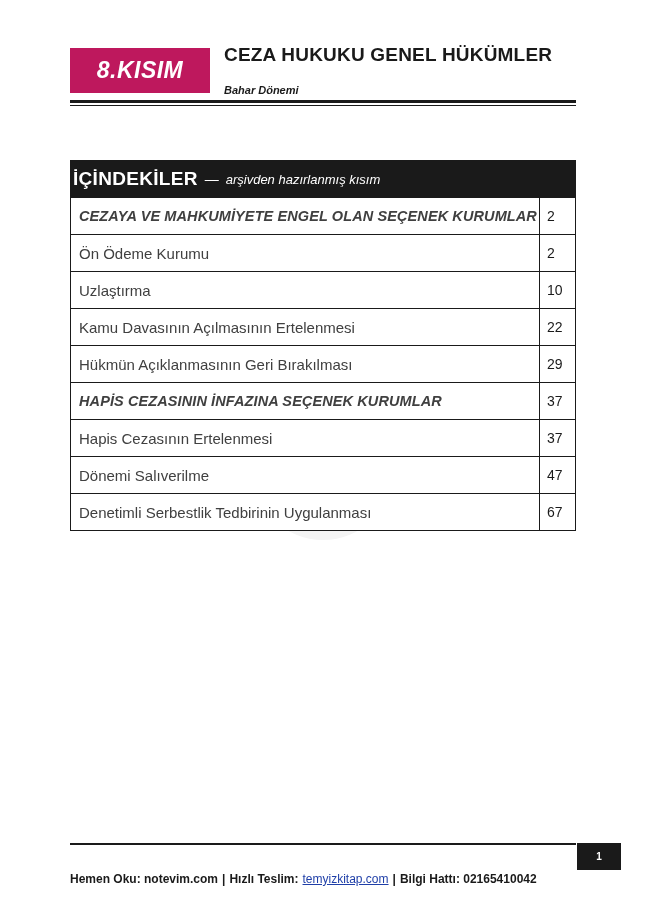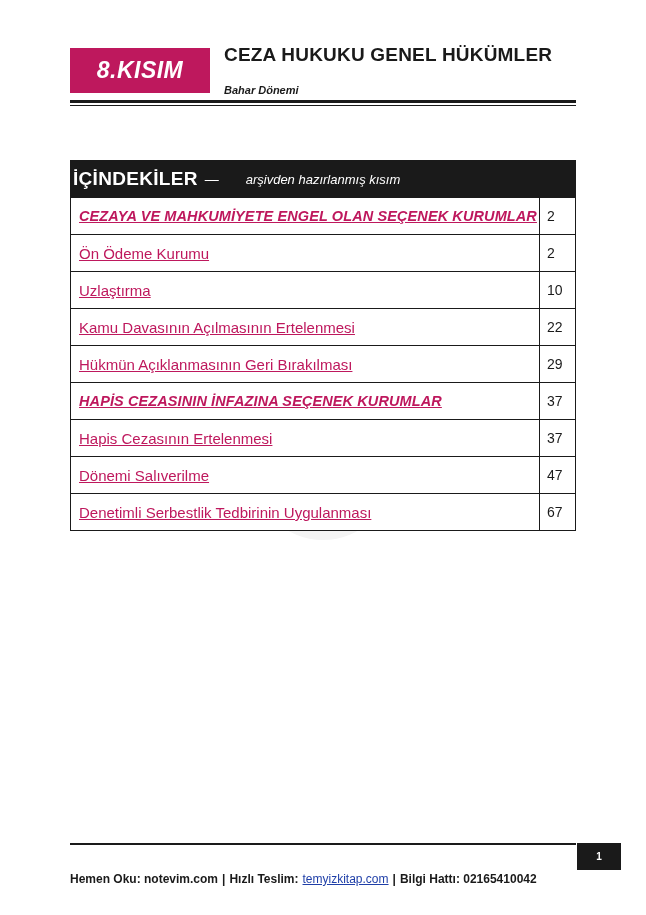--- a/index.html
+++ b/index.html
@@ -121,40 +121,38 @@
     letter-spacing: 0.3px;
   }
   .toc-header-dash {
     font-size: 14px;
     font-weight: normal;
   }
   .toc-header-note {
     font-size: 13px;
     font-style: italic;
     font-weight: normal;
-    margin-left: 20px;
   }
 
   .toc-row {
     display: flex;
     height: 37px;
     border-top: 1px solid #1a1a1a;
     background: #ffffff;
   }
   .toc-row:first-of-type { border-top: none; }
   .toc-label {
     flex: 1 1 auto;
     display: flex;
     align-items: center;
     padding-left: 8px;
     font-size: 15px;
-    color: #be185d;
+    color: #404040;
     overflow: hidden;
     white-space: nowrap;
-    text-decoration: underline;
   }
   .toc-page {
     width: 36px;
     flex: 0 0 36px;
     border-left: 1px solid #1a1a1a;
     display: flex;
     align-items: center;
     padding-left: 7px;
     font-size: 14px;
     color: #1a1a1a;

